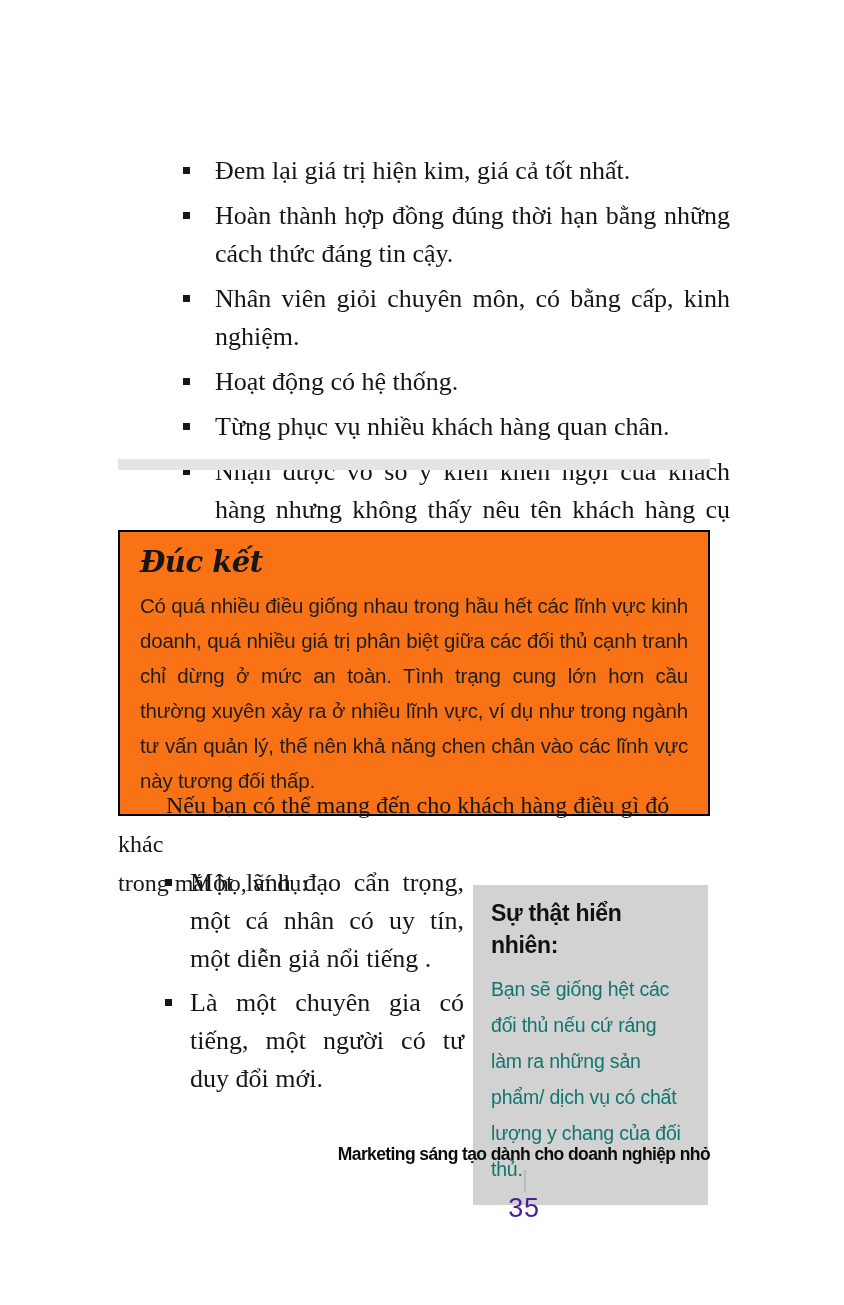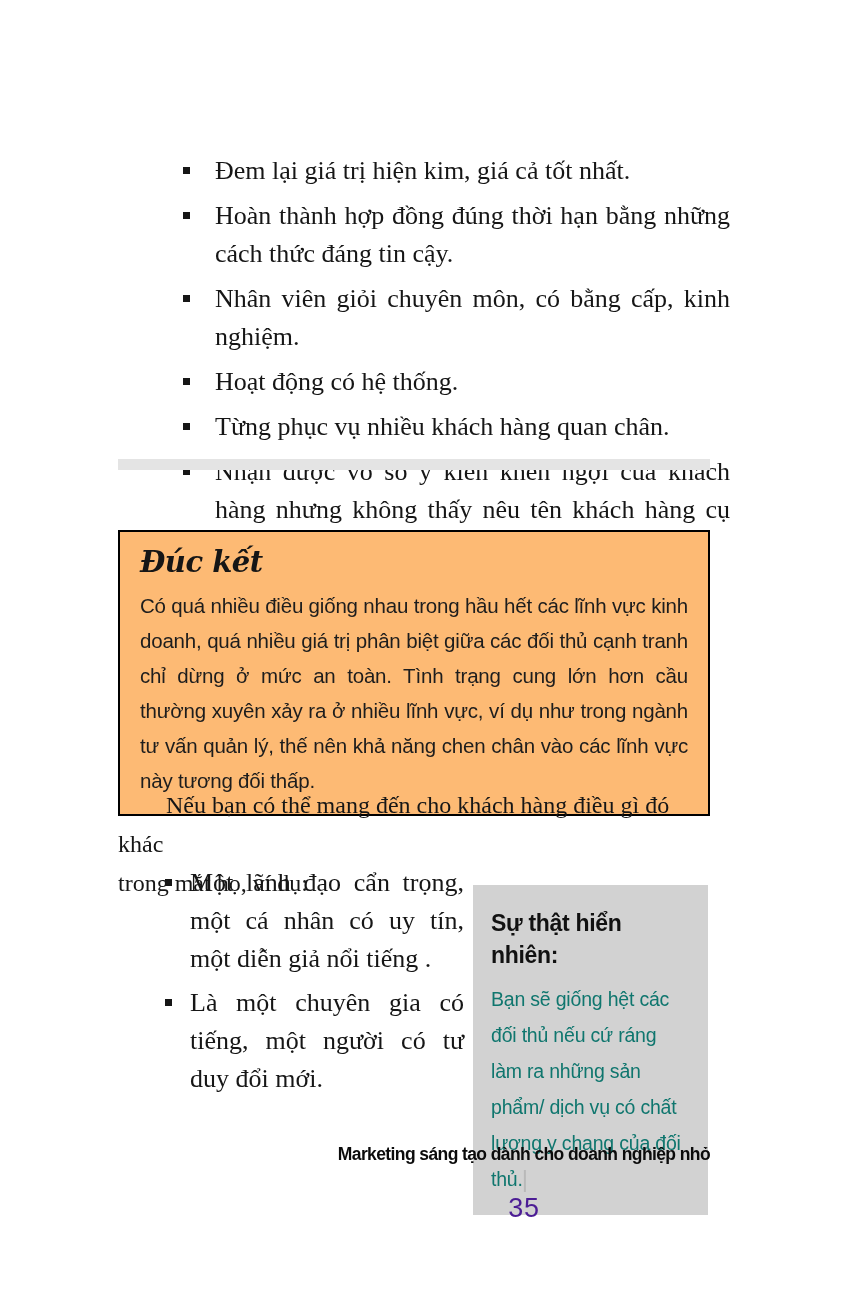--- a/index.html
+++ b/index.html
@@ -32,21 +32,21 @@
   
   .divider-bar{
     position:absolute;left:118px;top:459px;width:592px;height:11px;
   }
   
   .summary-box{
     position:absolute;left:118px;top:530px;width:592px;
     box-sizing:border-box;
     border:2px solid #000;
     padding:10px 20px 16px 20px;
-    background:#fdba74;
+    background:#f97316;
   }
   .summary-title{
     font-family:"DejaVu Serif", serif;
     font-style:italic;font-weight:bold;
     font-size:29px;line-height:40px;
     letter-spacing:-0.5px;
   }
   .summary-body{
     margin-top:6px;
     font-family:"Liberation Sans", sans-serif;
@@ -64,21 +64,21 @@
   
   .example-list{
     position:absolute;left:118px;top:864px;width:346px;
   }
   .example-list .b-marker{margin-left:47px;margin-right:18px;}
   .example-list .b-text{font-size:26px;line-height:38px;text-align:justify;}
   .example-list .b-item{margin-bottom:6px;}
   .callout-box{
     position:absolute;left:473px;top:885px;width:235px;
     box-sizing:border-box;
-    padding:22px 16px 18px 18px;
+    padding:12px 16px 18px 18px;
   }
   .callout-title{
     font-family:"Liberation Sans", sans-serif;
     font-weight:bold;
     font-size:23px;line-height:32px;
     letter-spacing:-0.3px;
     color:#111;
   }
   .callout-body{
     margin-top:10px;

